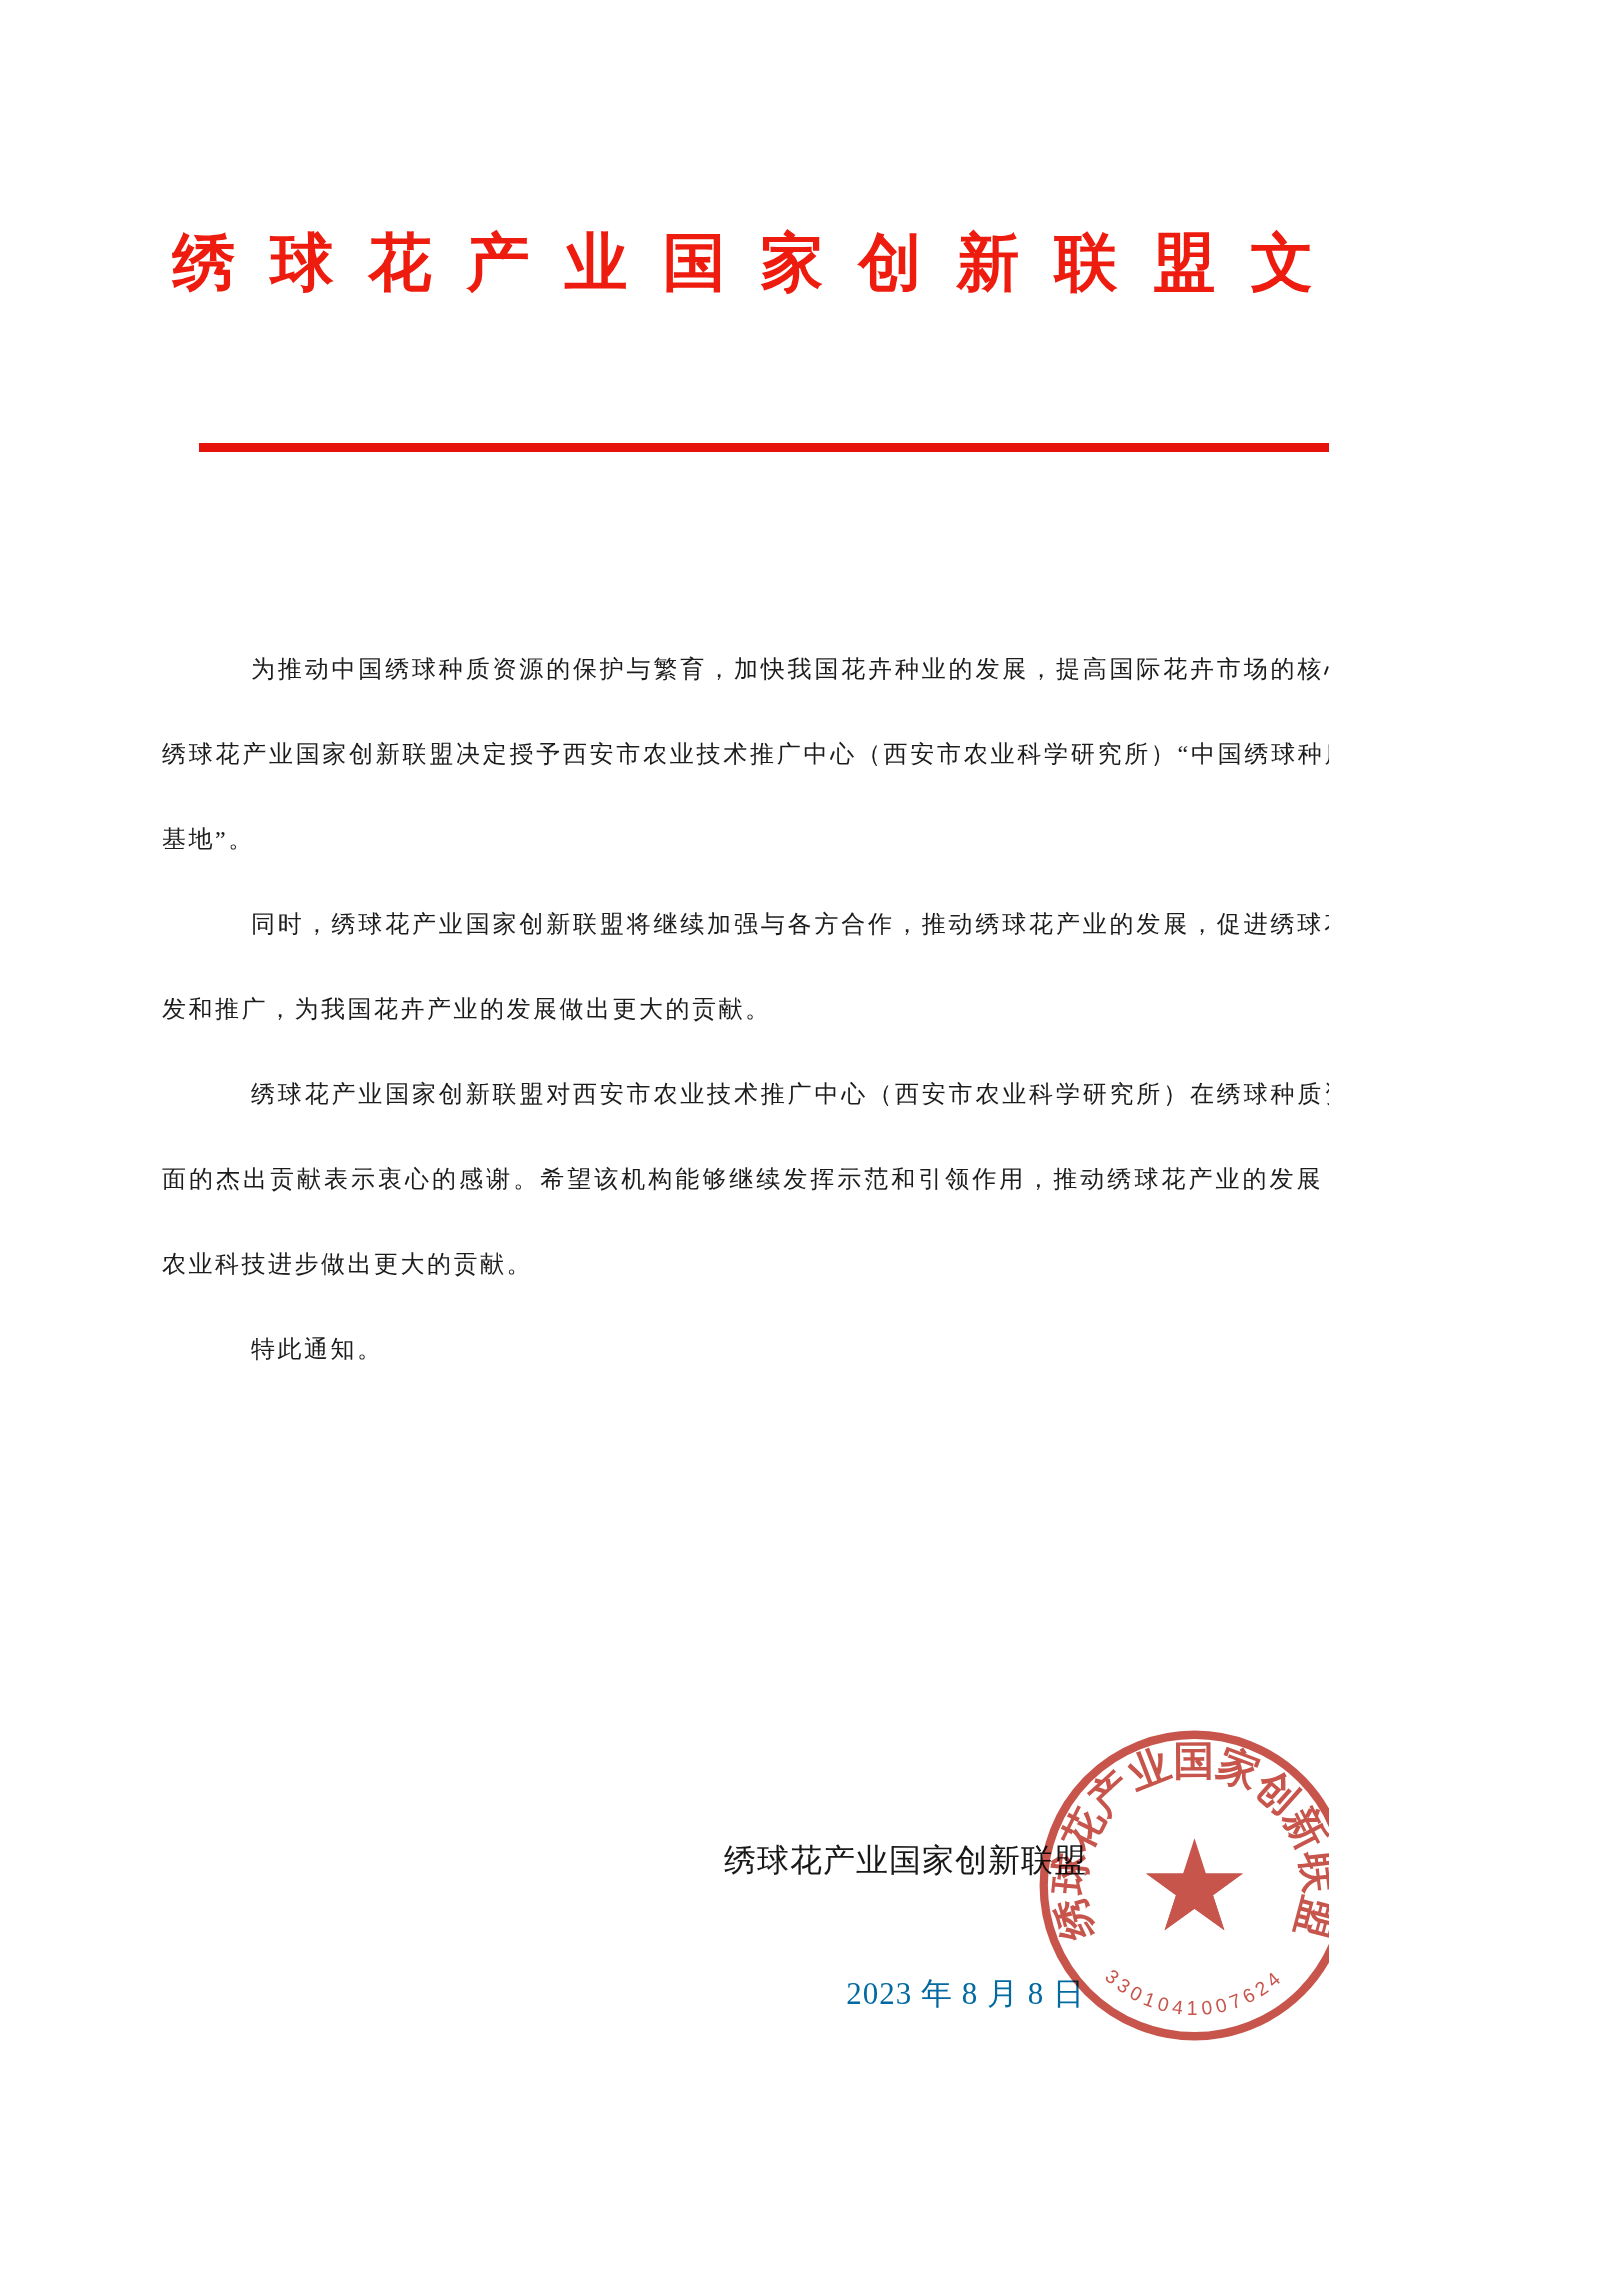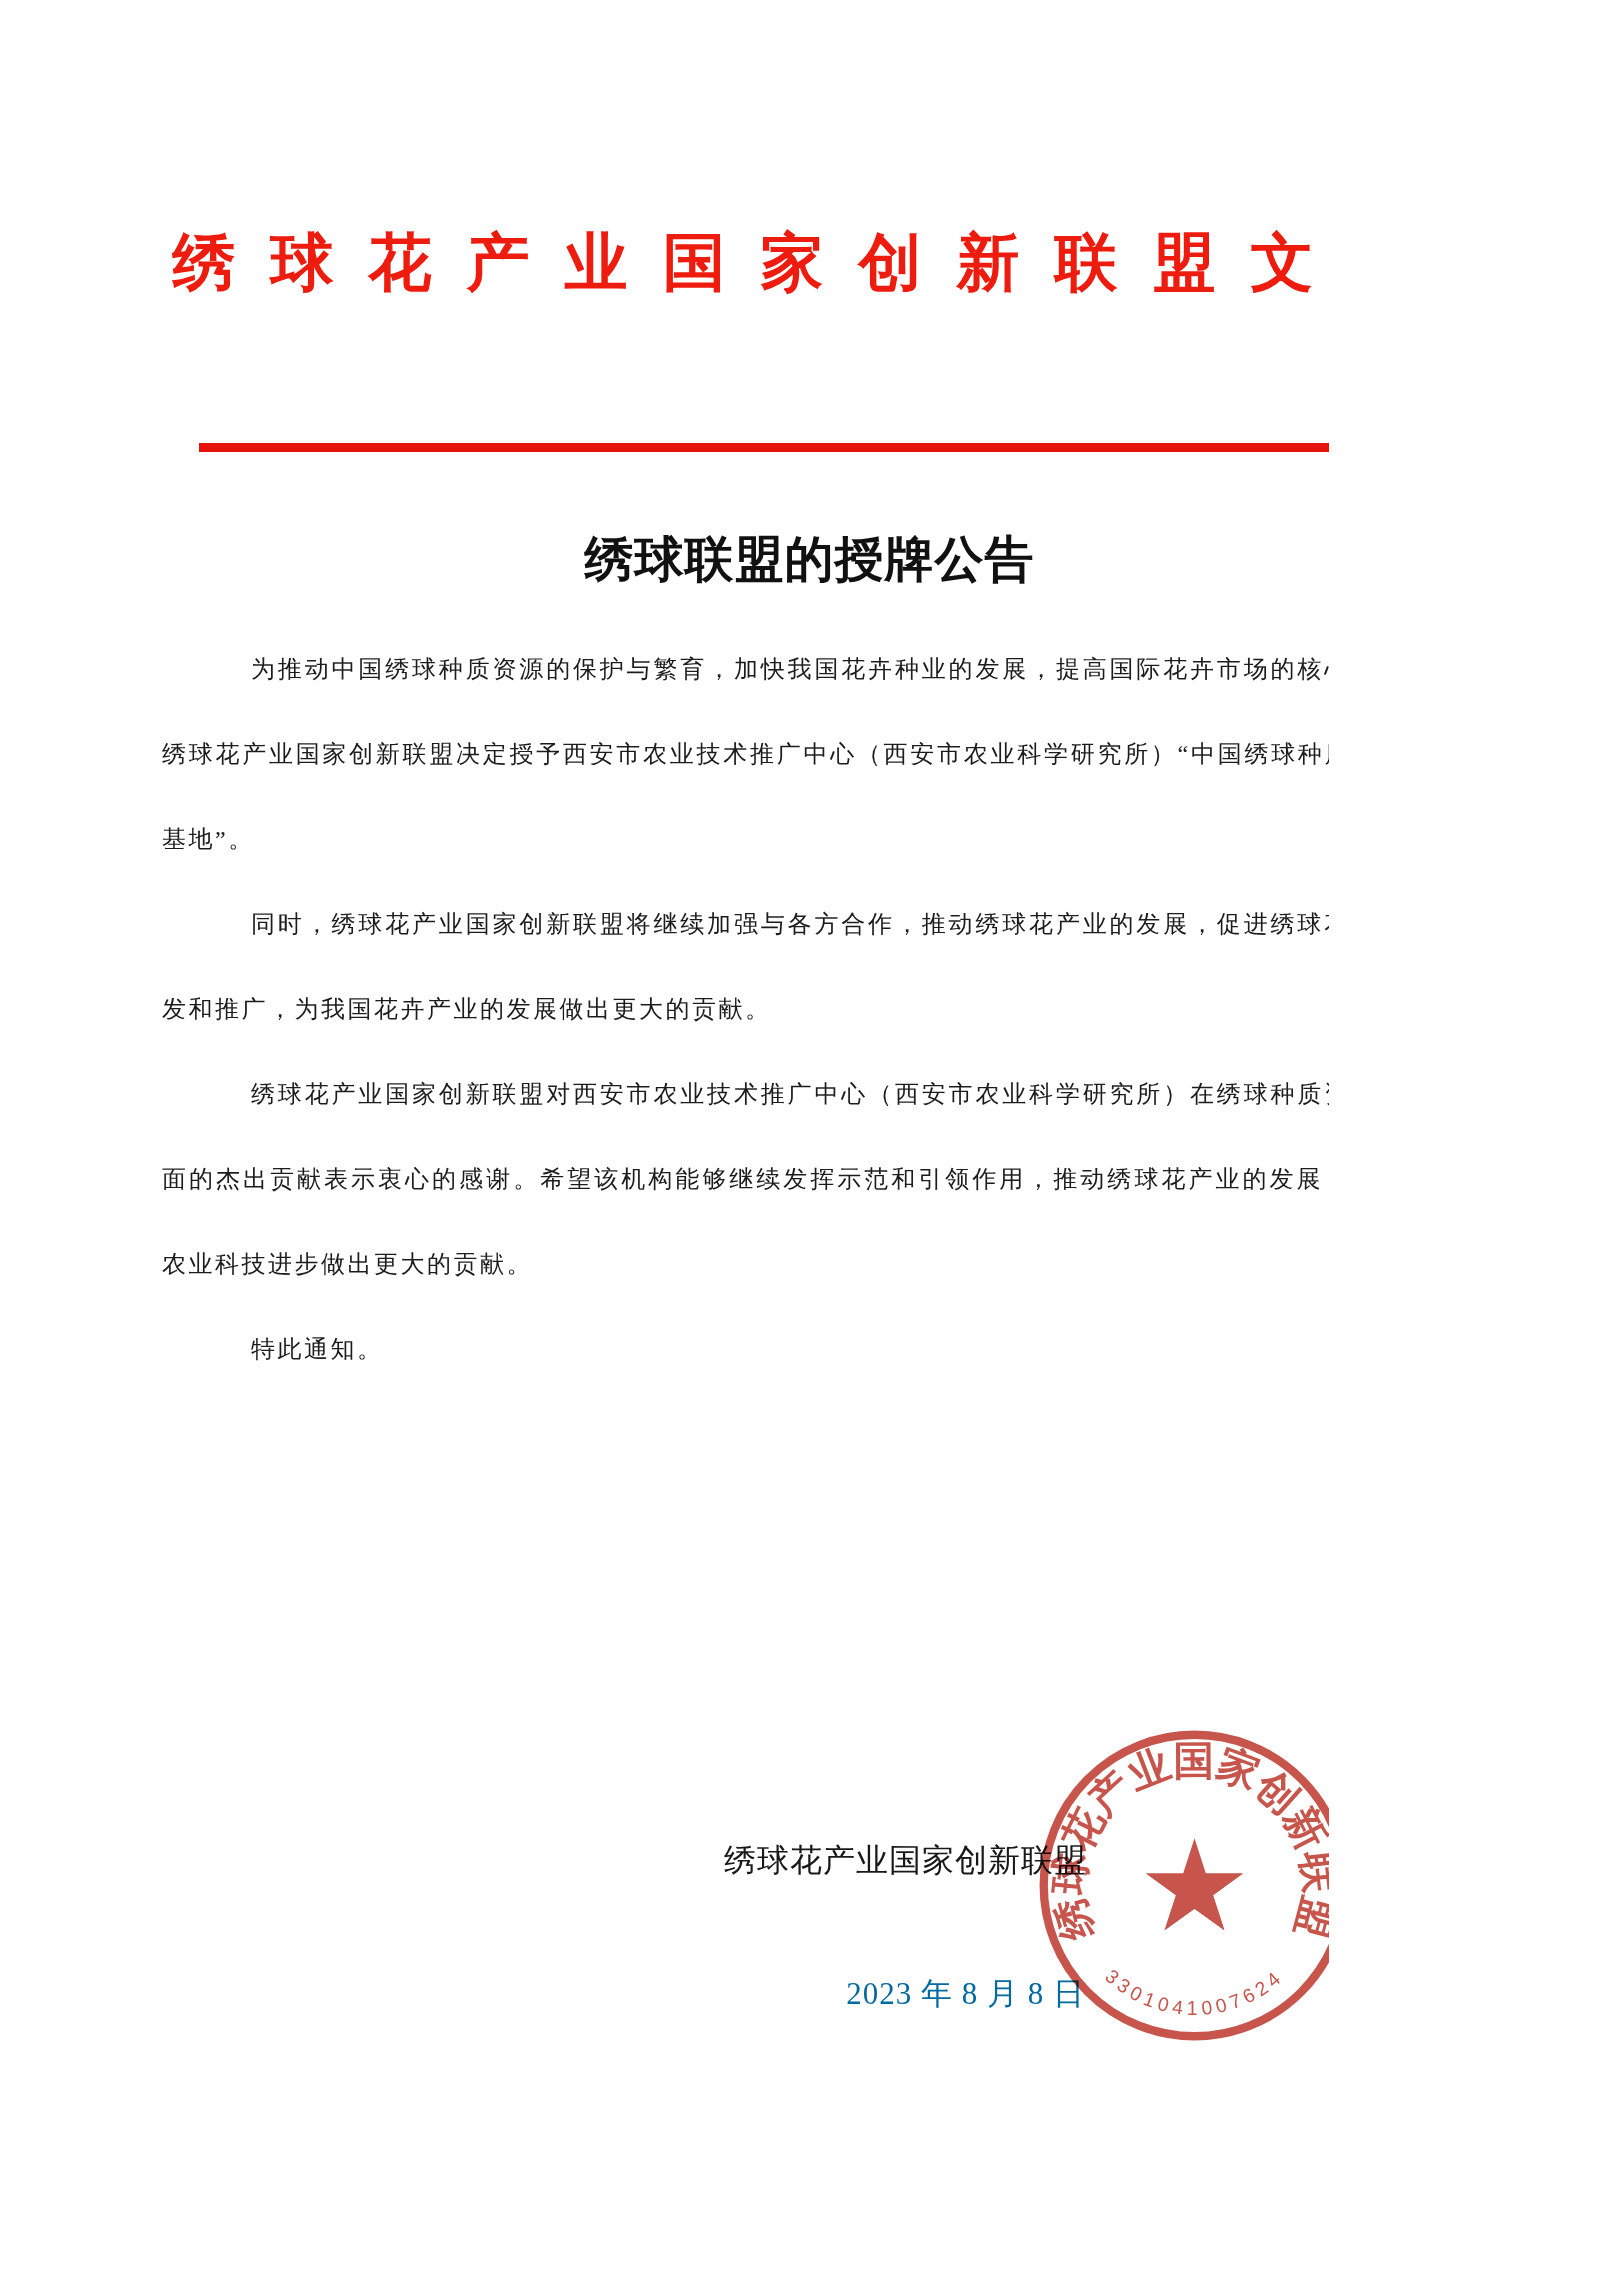--- a/index.html
+++ b/index.html
@@ -106,21 +106,20 @@
 </head>
 <body>
 
 <div class="page">
 
   <div class="header-title">绣球花产业国家创新联盟文件</div>
 
 
   <div class="red-divider"></div>
 
-  <div class="doc-title">绣球联盟的授牌公告</div>
 
   <div class="body-text">
     <p>为推动中国绣球种质资源的保护与繁育，加快我国花卉种业的发展，提高国际花卉市场的核心竞争力，绣球花产业国家创新联盟决定授予西安市农业技术推广中心（西安市农业科学研究所）“中国绣球种质资源保育基地”。</p>
     <p>同时，绣球花产业国家创新联盟将继续加强与各方合作，推动绣球花产业的发展，促进绣球花品种的研发和推广，为我国花卉产业的发展做出更大的贡献。</p>
     <p>绣球花产业国家创新联盟对西安市农业技术推广中心（西安市农业科学研究所）在绣球种质资源保育方面的杰出贡献表示衷心的感谢。希望该机构能够继续发挥示范和引领作用，推动绣球花产业的发展，为我国的农业科技进步做出更大的贡献。</p>
     <p>特此通知。</p>
   </div>
 
   <div class="signature">绣球花产业国家创新联盟</div>
 

